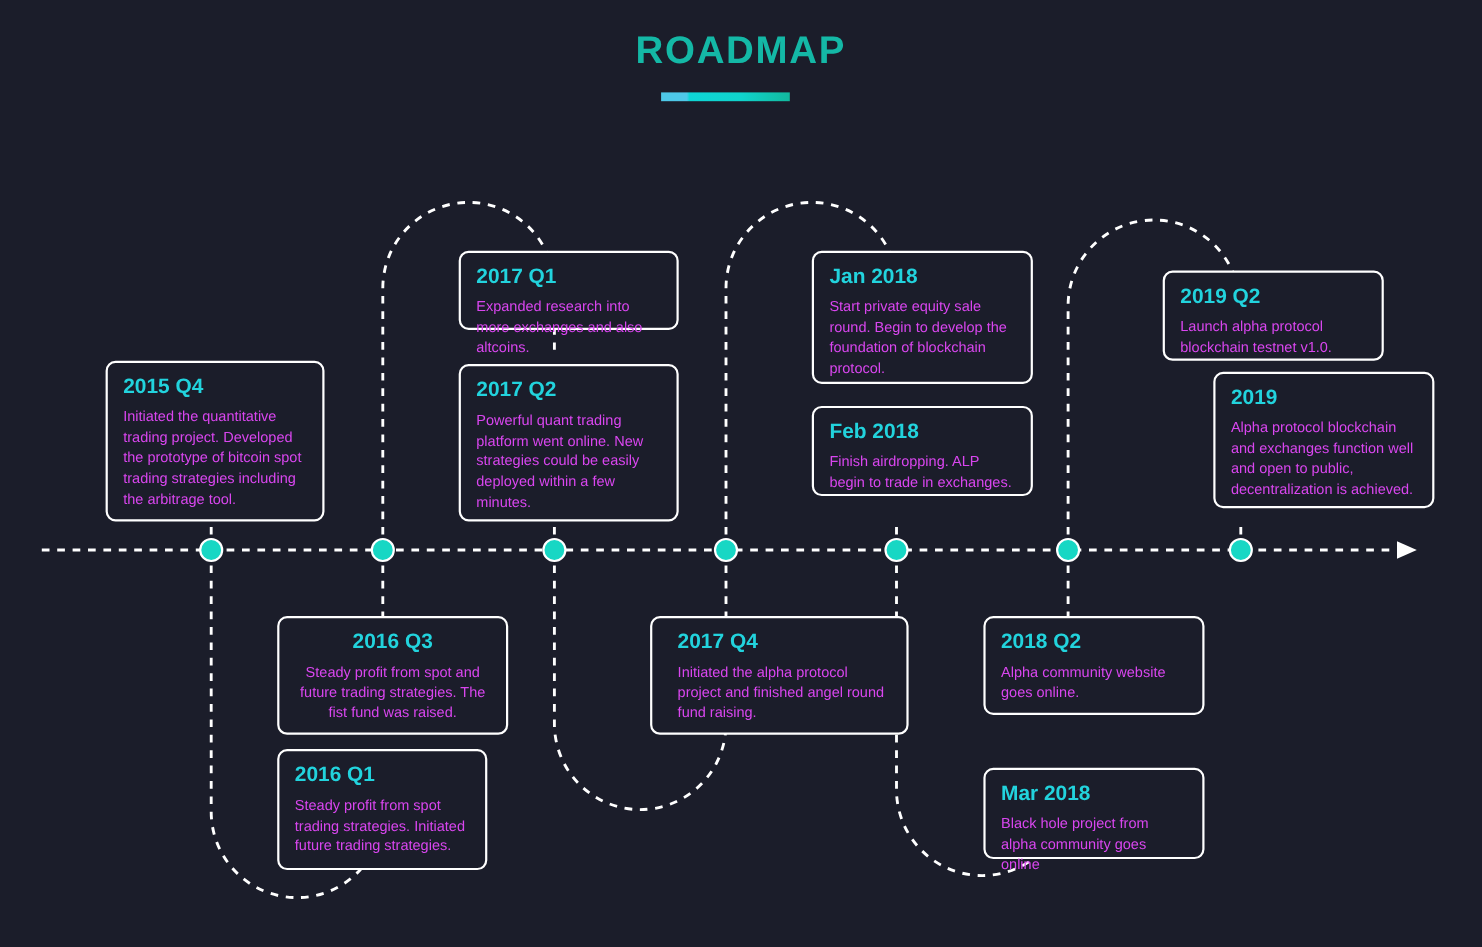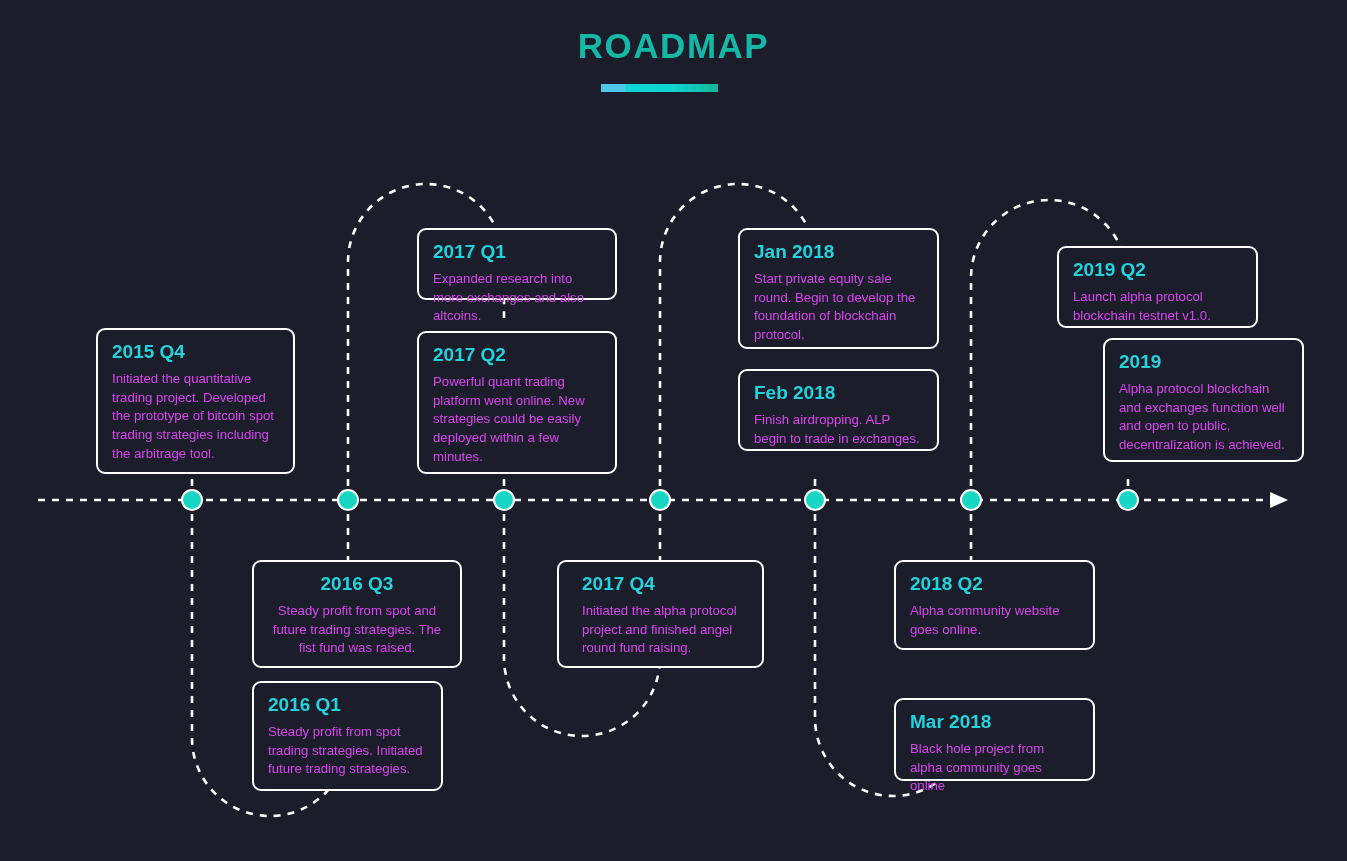--- a/index.html
+++ b/index.html
@@ -152,21 +152,21 @@
   <div class="card" style="left:417px; top:228px; width:200px; height:72px;">
     <div class="card-title">2017 Q1</div>
     <div class="card-body">Expanded research into more exchanges and also altcoins.</div>
   </div>
 
   <div class="card" style="left:417px; top:331px; width:200px; height:143px;">
     <div class="card-title">2017 Q2</div>
     <div class="card-body">Powerful quant trading platform went online. New strategies could be easily deployed within a few minutes.</div>
   </div>
 
-  <div class="card" style="left:557px; top:560px; width:207px; height:108px;padding-left:23px;">
+  <div class="card" style="left:591px; top:560px; width:235px; height:108px;padding-left:23px;">
     <div class="card-title">2017 Q4</div>
     <div class="card-body">Initiated the alpha protocol project and finished angel round fund raising.</div>
   </div>
 
   <div class="card" style="left:738px; top:228px; width:201px; height:121px;">
     <div class="card-title">Jan 2018</div>
     <div class="card-body">Start private equity sale round. Begin to develop the foundation of blockchain protocol.</div>
   </div>
 
   <div class="card" style="left:738px; top:369px; width:201px; height:82px;">

